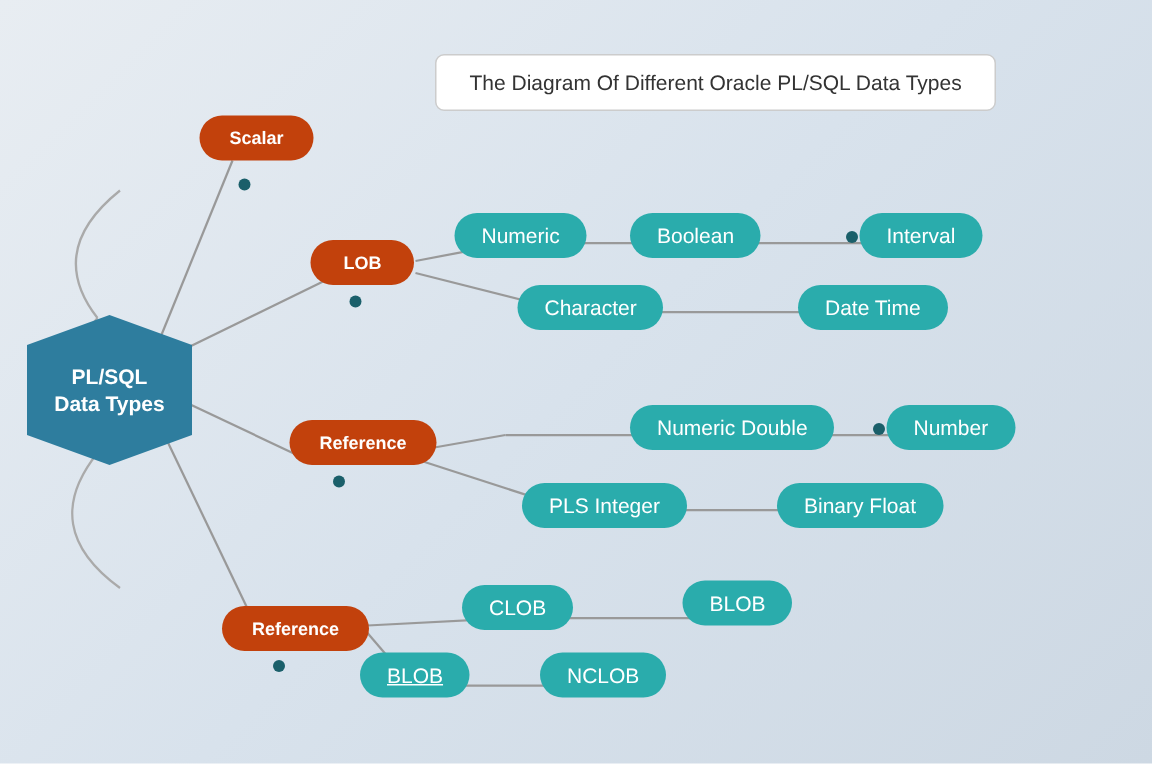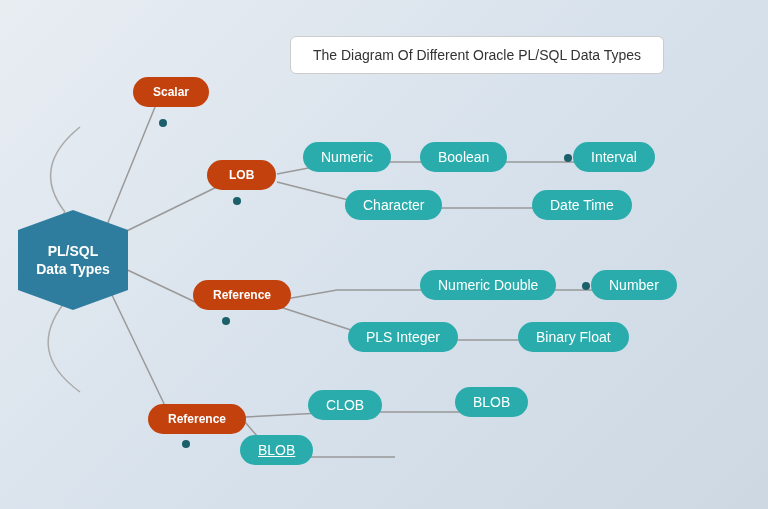--- a/index.html
+++ b/index.html
@@ -226,14 +226,17 @@
   <div class="node small" style="left:308px; top:368px; z-index:10;text-align:center;">
     <span>CLOB</span>
   </div>
   <div class="node small" style="left:455px; top:365px; z-index:10;">
     <span>BLOB</span>
   </div>
 
   <div class="node small" style="left:240px; top:413px; z-index:10;text-decoration:underline;">
     <span>BLOB</span>
   </div>
+  <div class="node small" style="left:360px; top:413px; z-index:10;">
+    <span>NCLOB</span>
+  </div>
 
 </div>
 
 </body></html>

